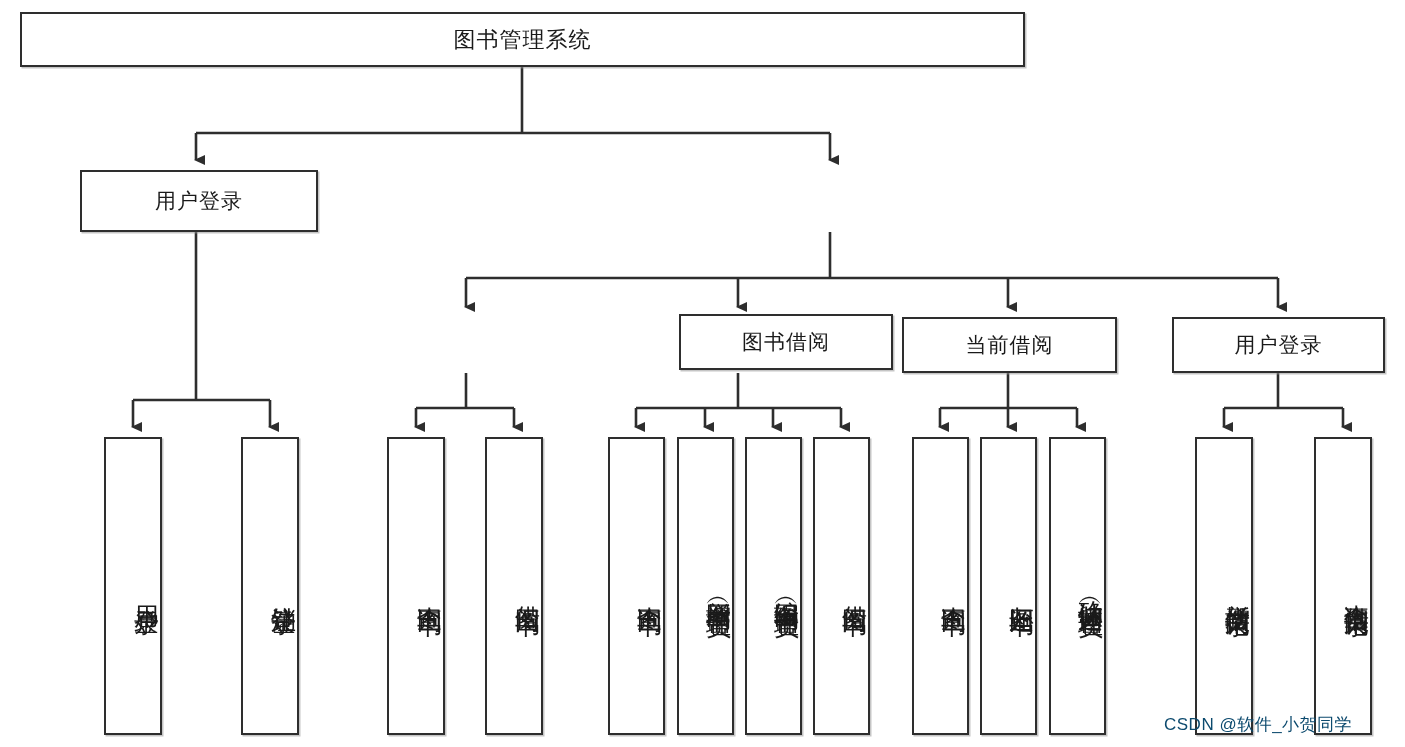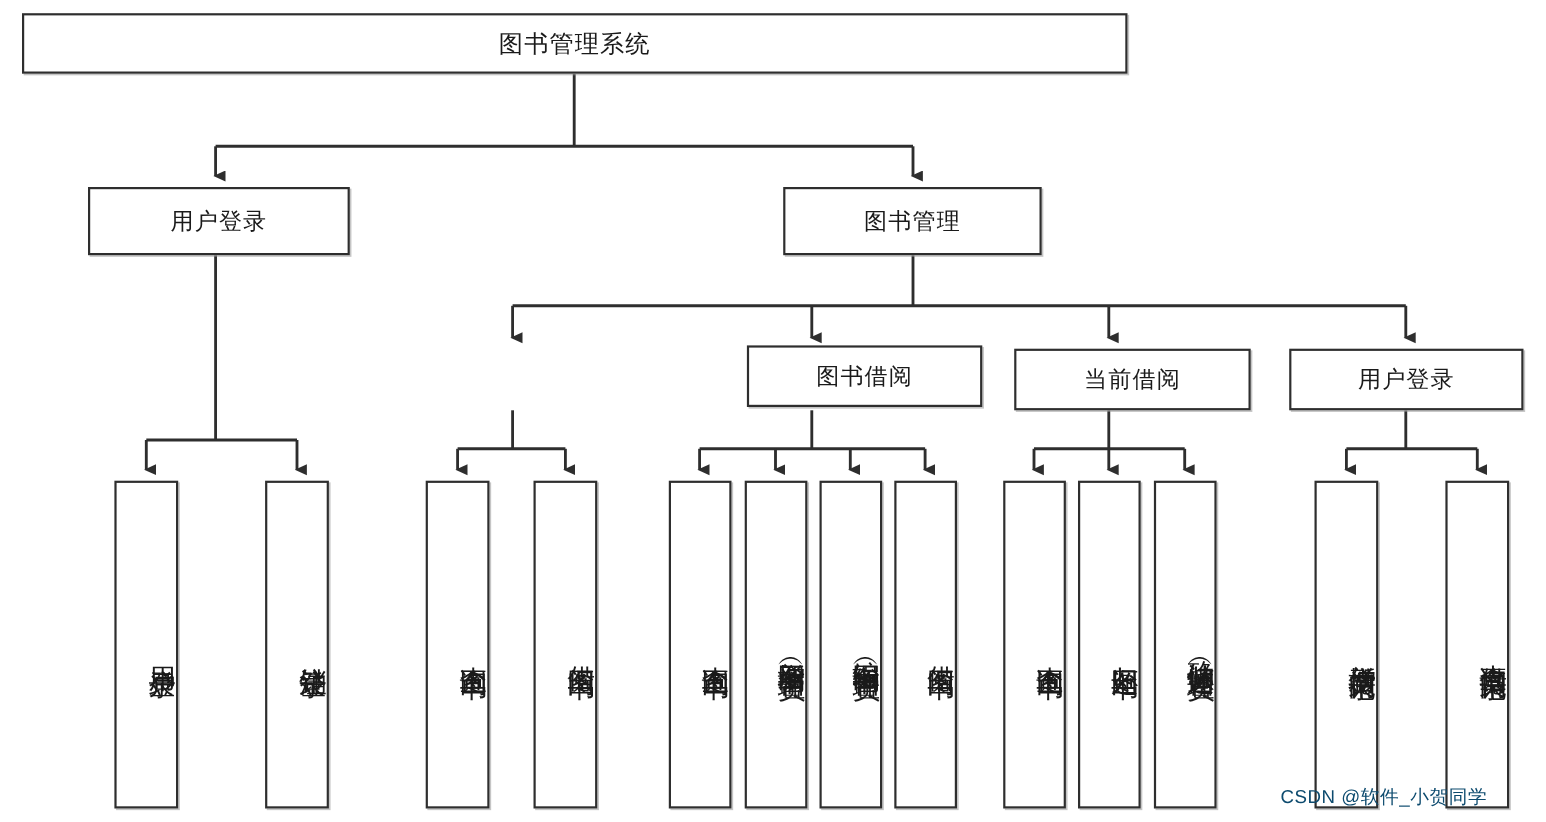--- a/index.html
+++ b/index.html
@@ -106,28 +106,25 @@
     </g>
   </svg>
 
   <div class="node h root" style="left:20px;top:12px;width:1005px;height:55px;">
     <span>图书管理系统</span>
   </div>
 
   <div class="node h" style="left:80px;top:170px;width:238px;height:62px;">
     <span>用户登录</span>
   </div>
-  <div class="node h" style="left:712px;top:170px;width:235px;height:62px;">
-    <span>图书管理</span>
-  </div>
 
   <div class="node h" style="left:632px;top:314px;width:214px;height:56px;margin-left:47px;">
     <span>图书借阅</span>
   </div>
-  <div class="node h" style="left:902px;top:317px;width:215px;height:56px;margin-left:20px;">
+  <div class="node h" style="left:902px;top:317px;width:215px;height:56px;">
     <span>当前借阅</span>
   </div>
   <div class="node h" style="left:1172px;top:317px;width:213px;height:56px;">
     <span>用户登录</span>
   </div>
 
   <div class="node v" style="left:104px;top:437px;width:58px;height:298px;">
     <span class="vtxt">用户登录</span>
   </div>
   <div class="node v" style="left:241px;top:437px;width:58px;height:298px;">

